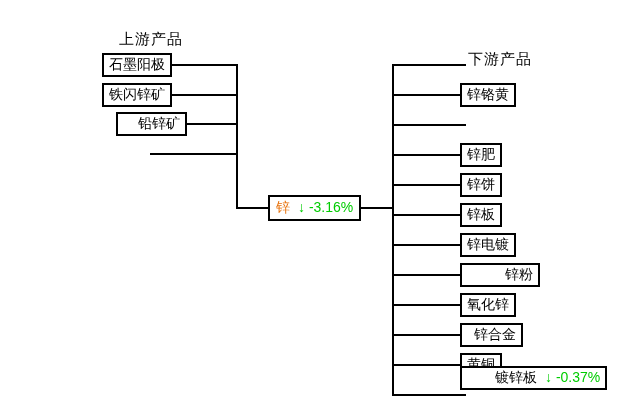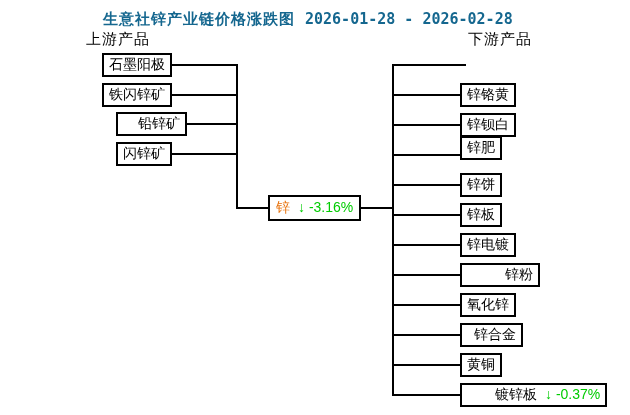--- a/index.html
+++ b/index.html
@@ -14,22 +14,22 @@
     color:var(--title,#15678f);white-space:nowrap;
   }
   .title .dates{
     font-family:"DejaVu Sans Mono","Liberation Mono",monospace;
     margin-left:10px;letter-spacing:0;
   }
   .col-label{
     position:absolute;top:30px;font-size:15px;color:#000;
     letter-spacing:1px;white-space:nowrap;
   }
-  .col-label.up-lbl{left:86px;text-align:right;}
-  .col-label.down-lbl{left:468px;}
+  .col-label.up-lbl{left:119px;text-align:right;}
+  .col-label.down-lbl{left:468px;margin-top:20px;}
   .node{
     position:absolute;z-index:2;background:#fff;
     border:2px solid var(--line,#000);
     padding:1px 5px 2px 5px;font-size:14px;line-height:17px;
     color:#000;white-space:nowrap;
   }
   .node.center-node{padding:2px 6px 3px 6px;}
   .node.center-node .pname{color:var(--center-name,#e8710a);}
   .change{margin-left:8px;}
   .change:empty{display:none;}
@@ -37,23 +37,20 @@
   .change[data-dir="down"]{color:var(--down,#00cc00);}
   .line{position:absolute;background:var(--line,#000);z-index:1;}
   .hline{height:2px;}
   .vline{width:2px;}
 </style>
 </head>
 <body>
 
 <div id="stage">
 
-  <div class="title">
-    <span>生意社锌产业链价格涨跌图</span><span class="dates">2026-01-28 - 2026-02-28</span>
-  </div>
 
   <div class="col-label up-lbl">上游产品</div>
   <div class="col-label down-lbl">下游产品</div>
 
   <div class="line hline" style="left:150px;top:64px;width:88px;"></div>
   <div class="line hline" style="left:150px;top:94px;width:88px;"></div>
   <div class="line hline" style="left:150px;top:123px;width:88px;"></div>
   <div class="line hline" style="left:150px;top:153px;width:88px;"></div>
   <div class="line vline" style="left:236px;top:64px;height:145px;"></div>
   <div class="line hline" style="left:236px;top:207px;width:40px;"></div>
@@ -74,35 +71,29 @@
 
   <div class="node" style="left:102px;top:53px;">
     <span class="pname">石墨阳极</span>
   </div>
   <div class="node" style="left:102px;top:83px;text-align:center;">
     <span class="pname">铁闪锌矿</span>
   </div>
   <div class="node" style="left:116px;top:112px;padding-left:20px;">
     <span class="pname">铅锌矿</span>
   </div>
-  <div class="node" style="left:116px;top:142px;">
-    <span class="pname">闪锌矿</span>
-  </div>
 
   <div class="node center-node" style="left:268px;top:195px;">
     <span class="pname">锌</span><span class="change" data-dir="down">↓ -3.16%</span>
   </div>
 
   <div class="node" style="left:460px;top:83px;">
     <span class="pname">锌铬黄</span>
   </div>
-  <div class="node" style="left:460px;top:113px;">
-    <span class="pname">锌钡白</span>
-  </div>
-  <div class="node" style="left:460px;top:136px;">
+  <div class="node" style="left:460px;top:143px;">
     <span class="pname">锌肥</span>
   </div>
   <div class="node" style="left:460px;top:173px;">
     <span class="pname">锌饼</span>
   </div>
   <div class="node" style="left:460px;top:203px;text-align:right;">
     <span class="pname">锌板</span>
   </div>
   <div class="node" style="left:460px;top:233px;">
     <span class="pname">锌电镀</span>
@@ -112,17 +103,17 @@
   </div>
   <div class="node" style="left:460px;top:293px;">
     <span class="pname">氧化锌</span>
   </div>
   <div class="node" style="left:460px;top:323px;padding-left:12px;">
     <span class="pname">锌合金</span>
   </div>
   <div class="node" style="left:460px;top:353px;">
     <span class="pname">黄铜</span>
   </div>
-  <div class="node" style="left:460px;top:383px;padding-left:33px;">
+  <div class="node" style="left:460px;top:366px;padding-left:33px;">
     <span class="pname">镀锌板</span><span class="change" data-dir="down">↓ -0.37%</span>
   </div>
 
 </div>
 
 </body></html>

